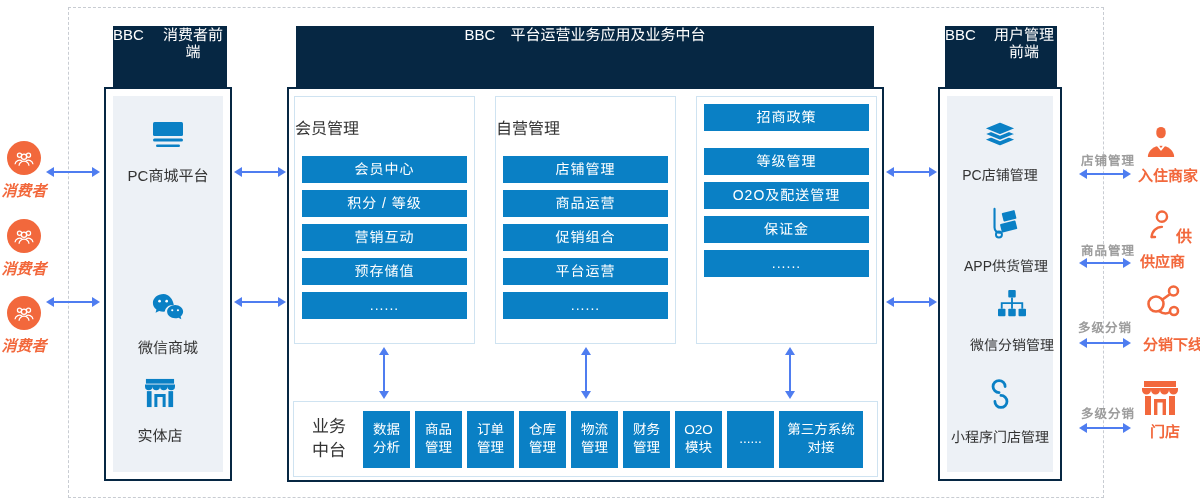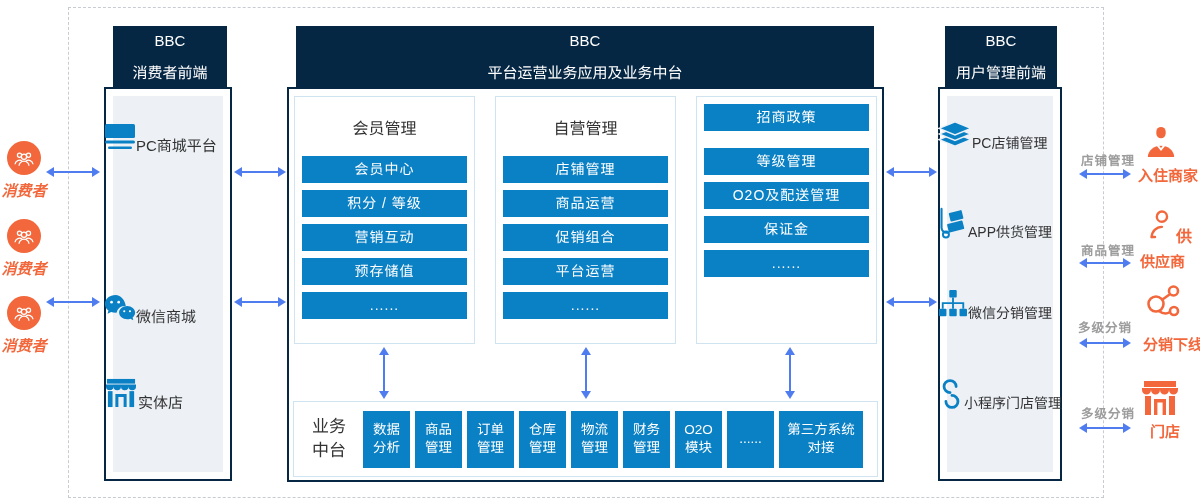--- a/index.html
+++ b/index.html
@@ -17,38 +17,38 @@
     position:relative;width:1200px;height:502px;background:#fff;
     font-family:"Liberation Sans","DejaVu Sans",sans-serif;overflow:hidden;
   }
   .dashed-frame{
     position:absolute;left:68px;top:7px;width:1034px;height:489px;
     border:1px dashed #c8ccd2;
   }
   
   .panel-header{
     position:absolute;background:var(--navy);color:#fff;text-align:center;
-    display:flex;flex-direction:column;justify-content:center;gap:15px;
+    display:flex;flex-direction:row;justify-content:center;gap:15px;
     font-size:15px;line-height:1.15;
   }
   .panel-body{
     position:absolute;background:#fff;border:2px solid var(--navy);box-sizing:border-box;
   }
   .panel-inner{position:absolute;inset:7px;background:var(--panel-light);}
   .panel-item{
-    position:absolute;display:flex;flex-direction:row;align-items:center;text-align:center;
+    position:absolute;display:flex;flex-direction:column;align-items:center;text-align:center;
   }
   .item-label{margin-top:12px;font-size:15px;color:var(--ink);white-space:nowrap;}
   .item-label.sm{font-size:14px;}
   
   .col{
     position:absolute;top:96px;width:181px;height:248px;background:#fff;
     border:1px solid var(--col-border);box-sizing:border-box;
   }
-  .col-title{margin-top:18px;text-align:center;font-size:16px;color:var(--ink);}
+  .col-title{margin-top:18px;font-size:16px;color:var(--ink);}
   .btn{
     margin:7px auto 0;width:165px;height:27px;line-height:27px;background:var(--blue);
     color:#fff;font-size:14px;text-align:center;letter-spacing:1px;
   }
   .btn:nth-of-type(2){margin-top:17px;}
   
   .strip{
     position:absolute;left:293px;top:401px;width:585px;height:76px;background:#fff;
     border:1px solid var(--col-border);box-sizing:border-box;
     display:flex;align-items:center;padding:0 8px;gap:5px;

